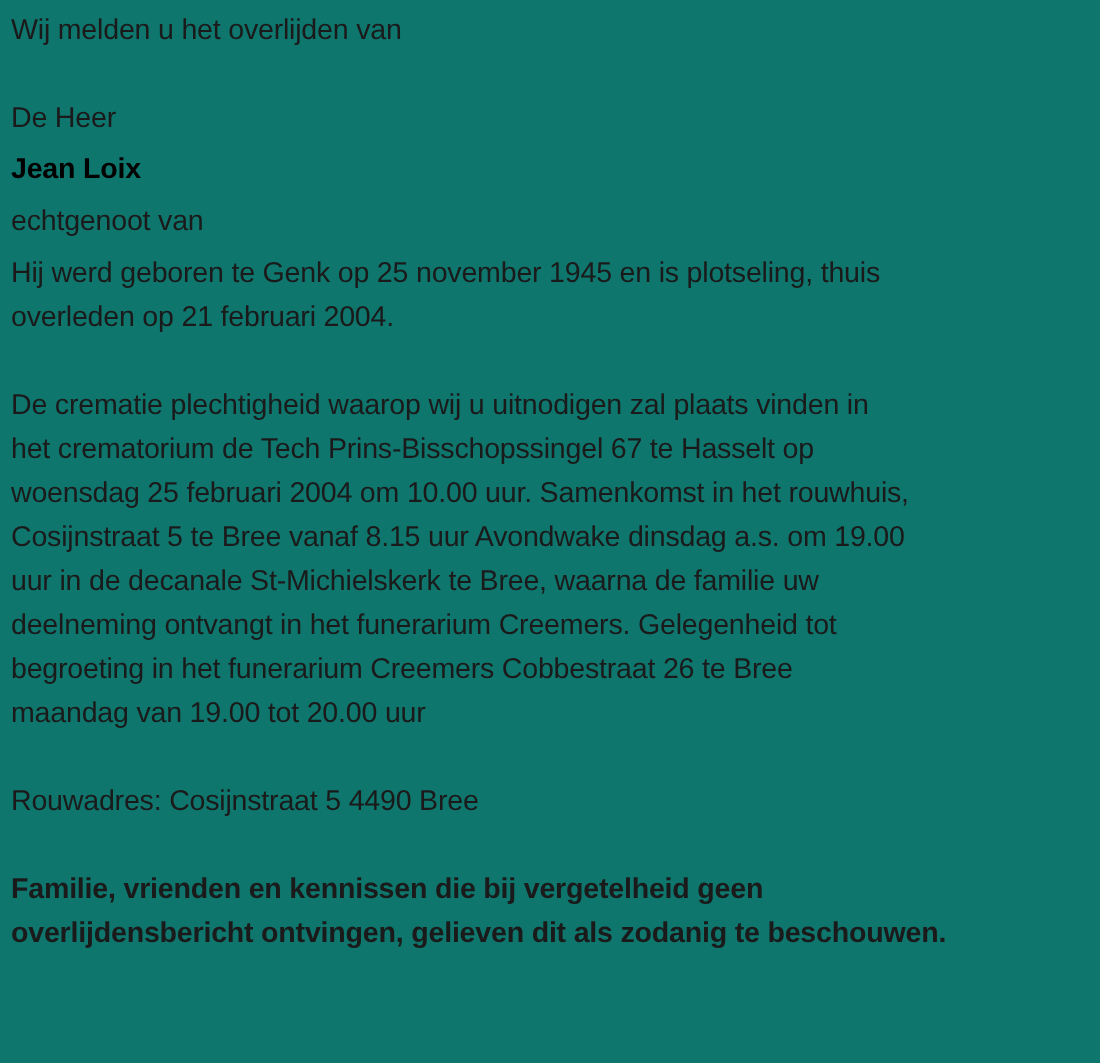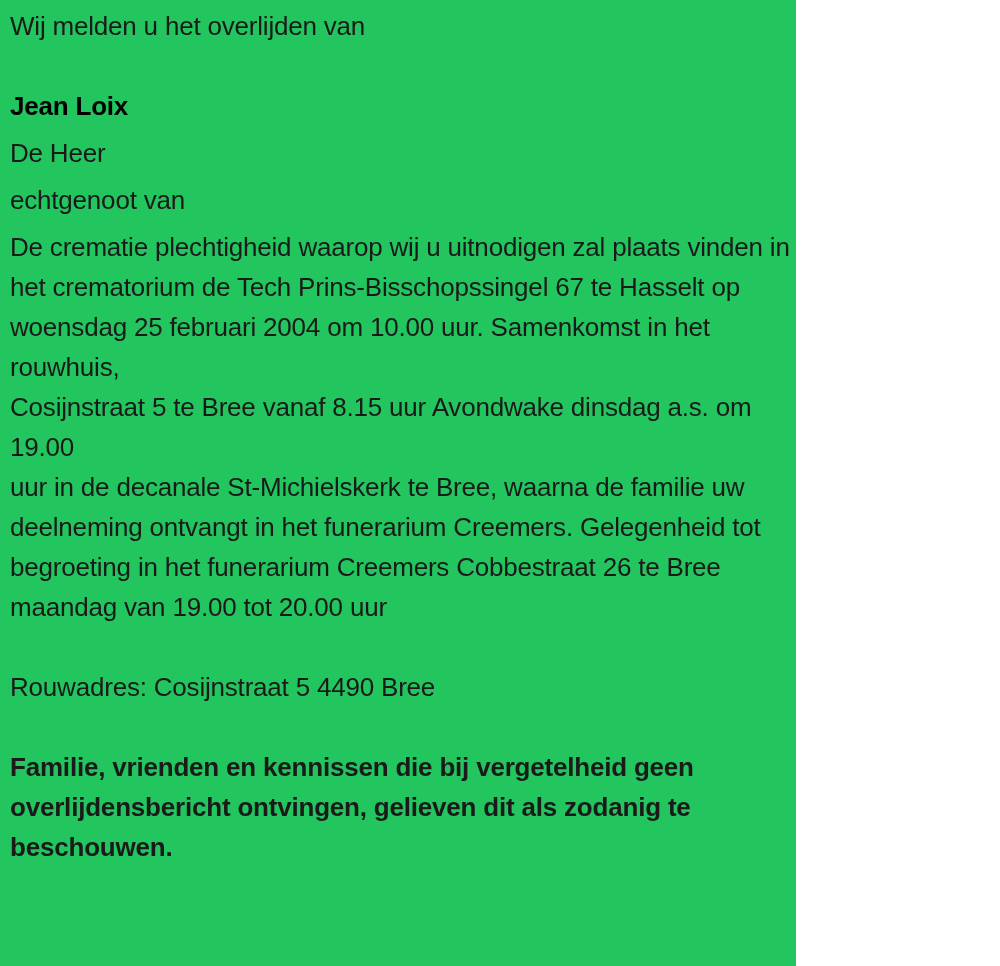--- a/index.html
+++ b/index.html
@@ -1,24 +1,24 @@
 <!DOCTYPE html>
 <html><head>
 <meta charset="utf-8">
 <style>
   html, body {
     margin: 0;
     padding: 0;
     background: #ffffff;
   }
   .page {
-    width: 796px;
+    width: 1000px;
     height: 966px;
     box-sizing: border-box;
-    background: #22c55e;
+    background: #0f766e;
     padding: 6px 6px 0 10px;
     overflow: hidden;
   }
   .page p {
     font-family: "Liberation Sans", sans-serif;
     font-size: 26px;
     line-height: 40px;
     letter-spacing: -0.2px;
     color: #1a1a1a;
     margin: 0 0 40px 0;
@@ -35,27 +35,29 @@
     margin-bottom: 0;
     font-weight: bold;
   }
 </style>
 </head>
 <body>
 
 <div class="page">
   <p>Wij melden u het overlijden van</p>
 
+  <p class="tight">De Heer</p>
+
   <p class="tight name">Jean Loix</p>
-
-  <p class="tight">De Heer</p>
 
   <p class="tight">echtgenoot van</p>
 
 
+  <p>Hij werd geboren te Genk op 25 november 1945 en is plotseling, thuis
+overleden op 21 februari 2004.</p>
 
   <p>De crematie plechtigheid waarop wij u uitnodigen zal plaats vinden in
 het crematorium de Tech Prins-Bisschopssingel 67 te Hasselt op
 woensdag 25 februari 2004 om 10.00 uur. Samenkomst in het rouwhuis,
 Cosijnstraat 5 te Bree vanaf 8.15 uur Avondwake dinsdag a.s. om 19.00
 uur in de decanale St-Michielskerk te Bree, waarna de familie uw
 deelneming ontvangt in het funerarium Creemers. Gelegenheid tot
 begroeting in het funerarium Creemers Cobbestraat 26 te Bree
 maandag van 19.00 tot 20.00 uur</p>
 

